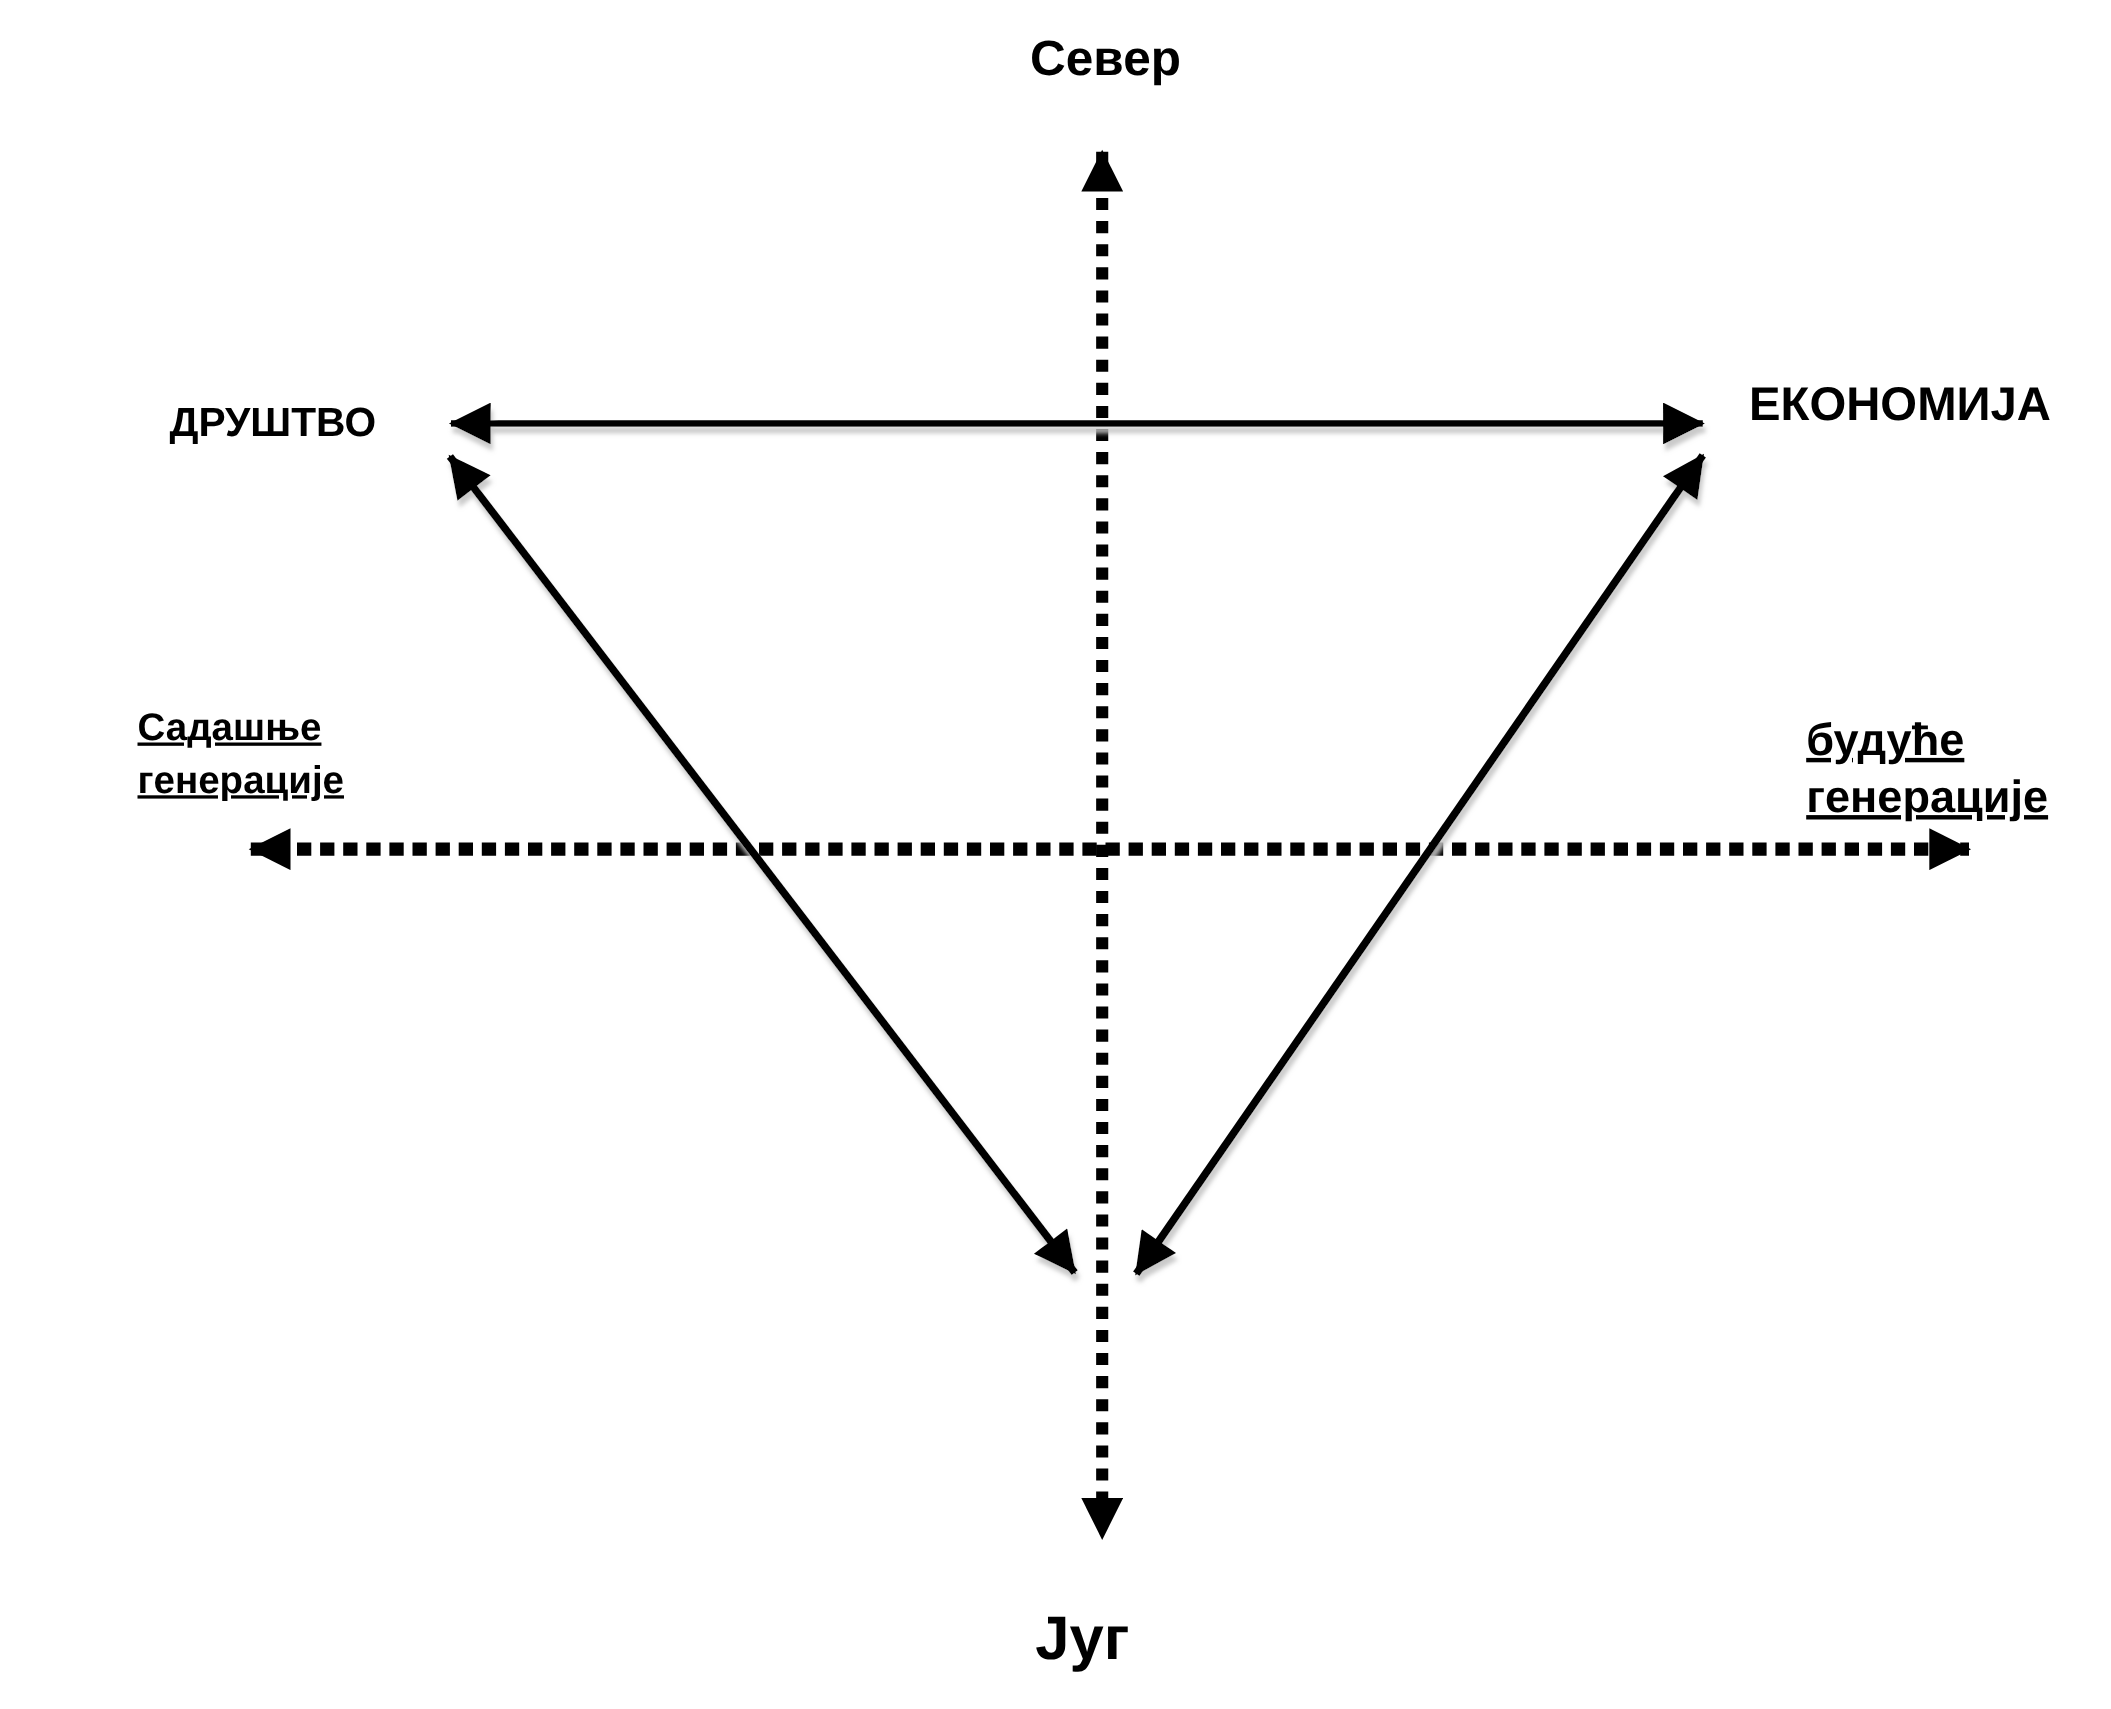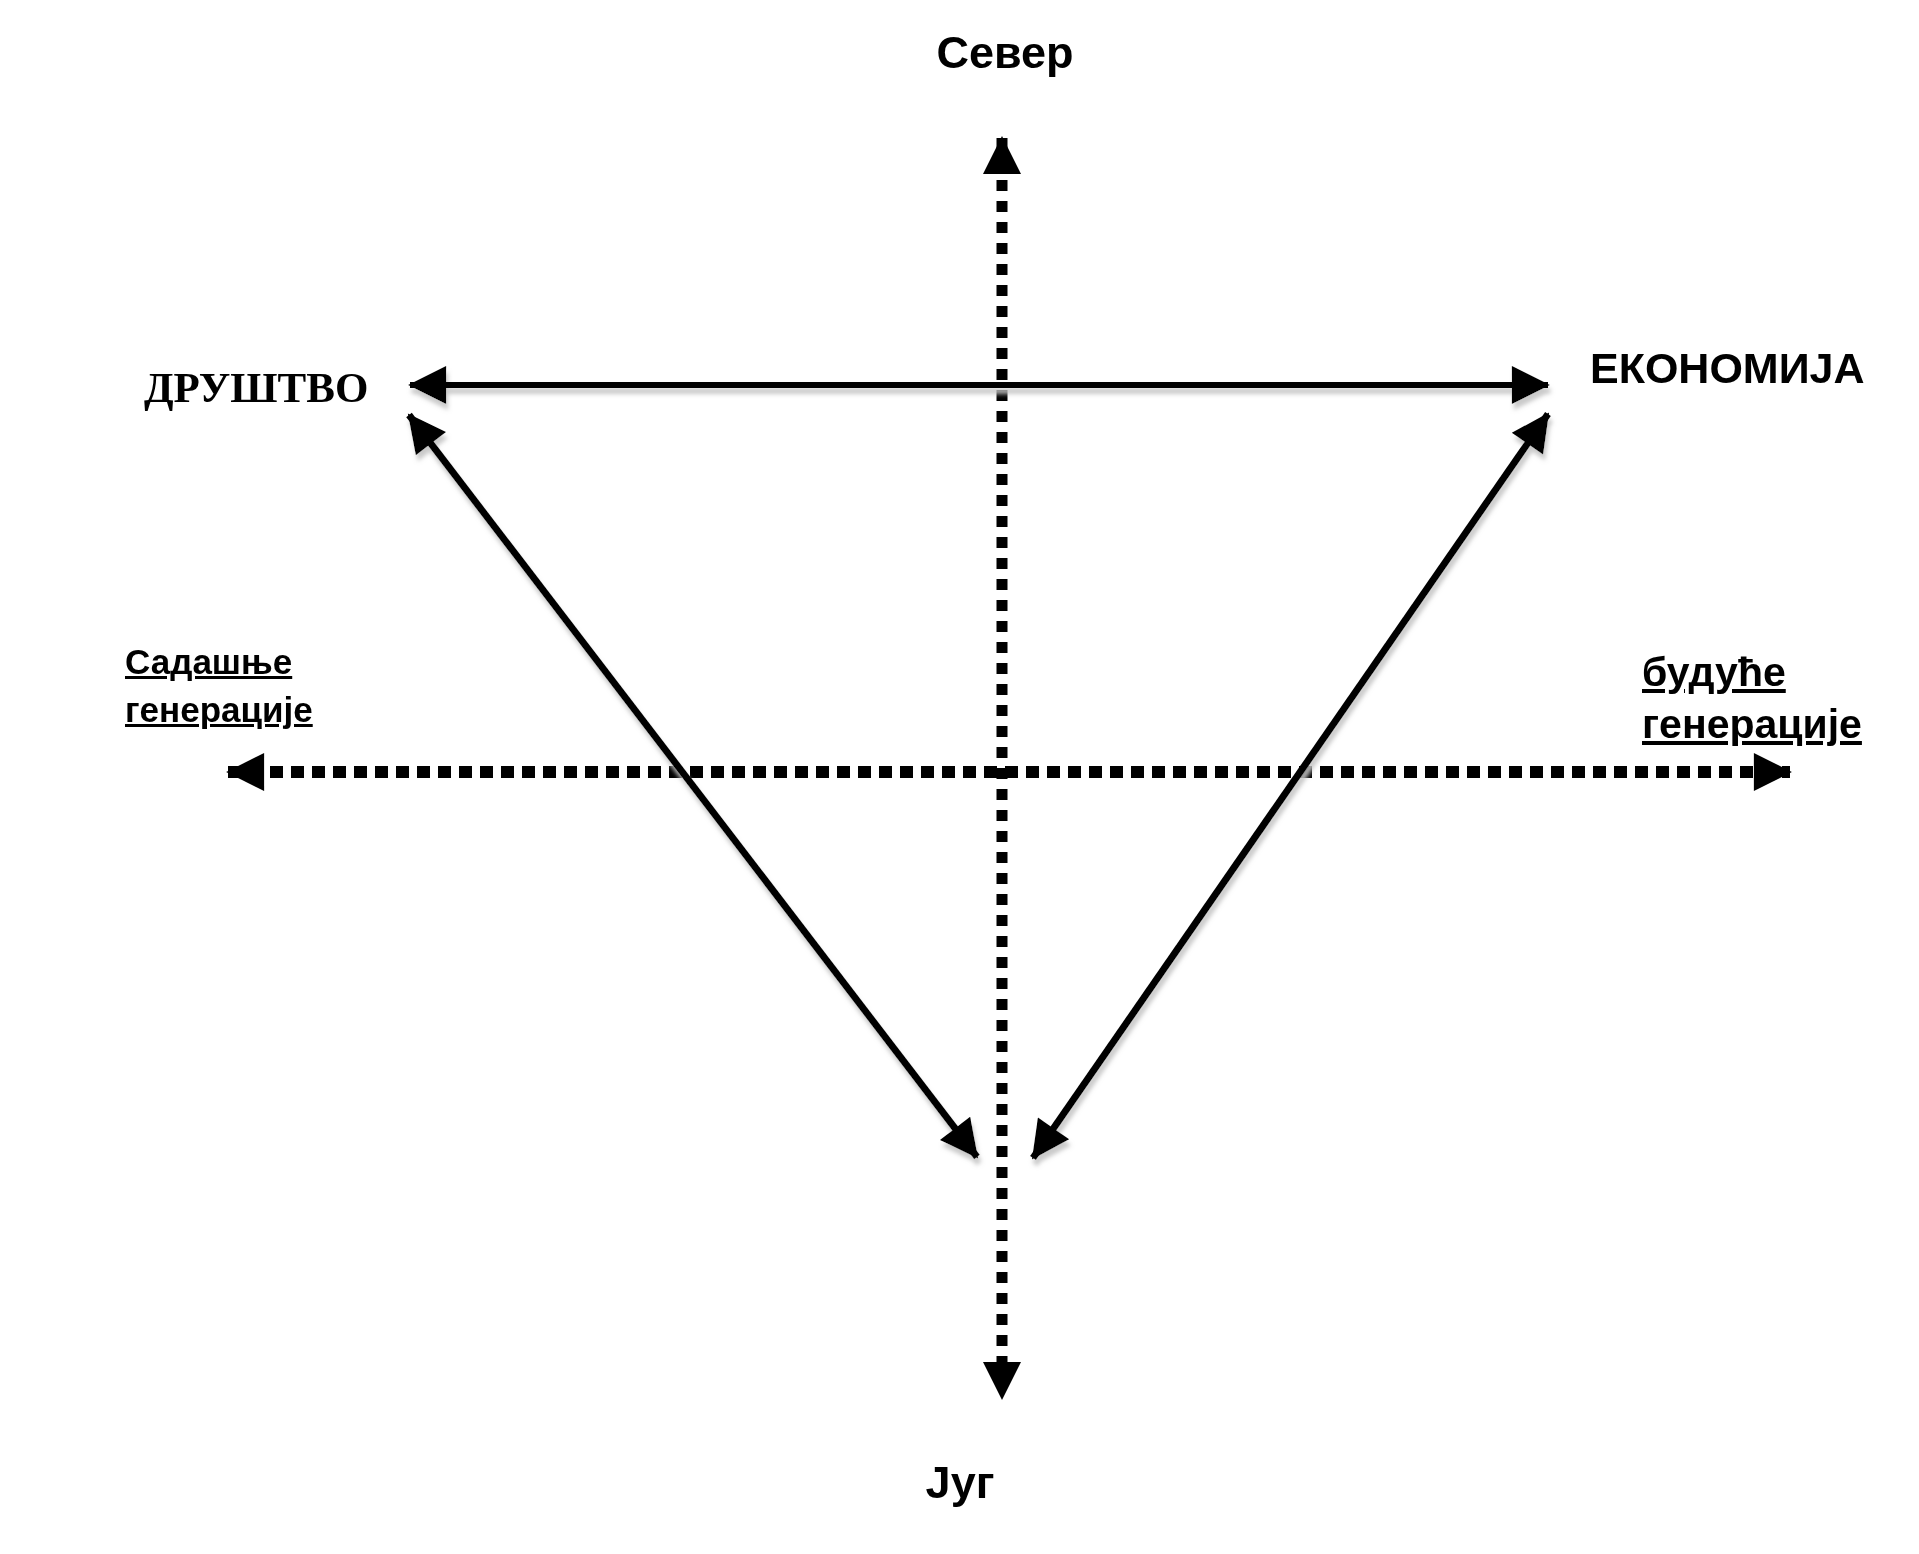--- a/index.html
+++ b/index.html
@@ -12,22 +12,22 @@
     overflow: hidden;
   }
   .label {
     position: absolute;
     font-weight: bold;
     color: #000000;
     white-space: nowrap;
     line-height: 1.1;
   }
   .label-north      { left: 1005px; top: 28px;  font-size: 45px; transform: translateX(-50%); }
-  .label-south      { left: 960px; top: 1458px; font-size: 45px; transform: translateX(-50%); }
-  .label-society    { left: 144px;  top: 364px; font-size: 43px; font-family: Liberation Serif, serif; }
+  .label-south      { left: 984px; top: 1458px; font-size: 56px; transform: translateX(-50%); }
+  .label-society    { left: 154px;  top: 364px; font-size: 37px; }
   .label-economy    { left: 1590px; top: 345px; font-size: 43px; }
   .label-environment{ left: 981px;  top: 1204px; font-size: 44px; transform: translateX(-50%); }
   .label-present    { left: 125px;  top: 638px; font-size: 35px; line-height: 48px; }
   .label-future     { left: 1642px; top: 646px; font-size: 41px; line-height: 52px; }
   .gen-line { display: block; text-decoration: underline; }
   #diagram-svg {
     position: absolute;
     left: 0; top: 0;
     width: 1919px; height: 1554px;
     pointer-events: none;

